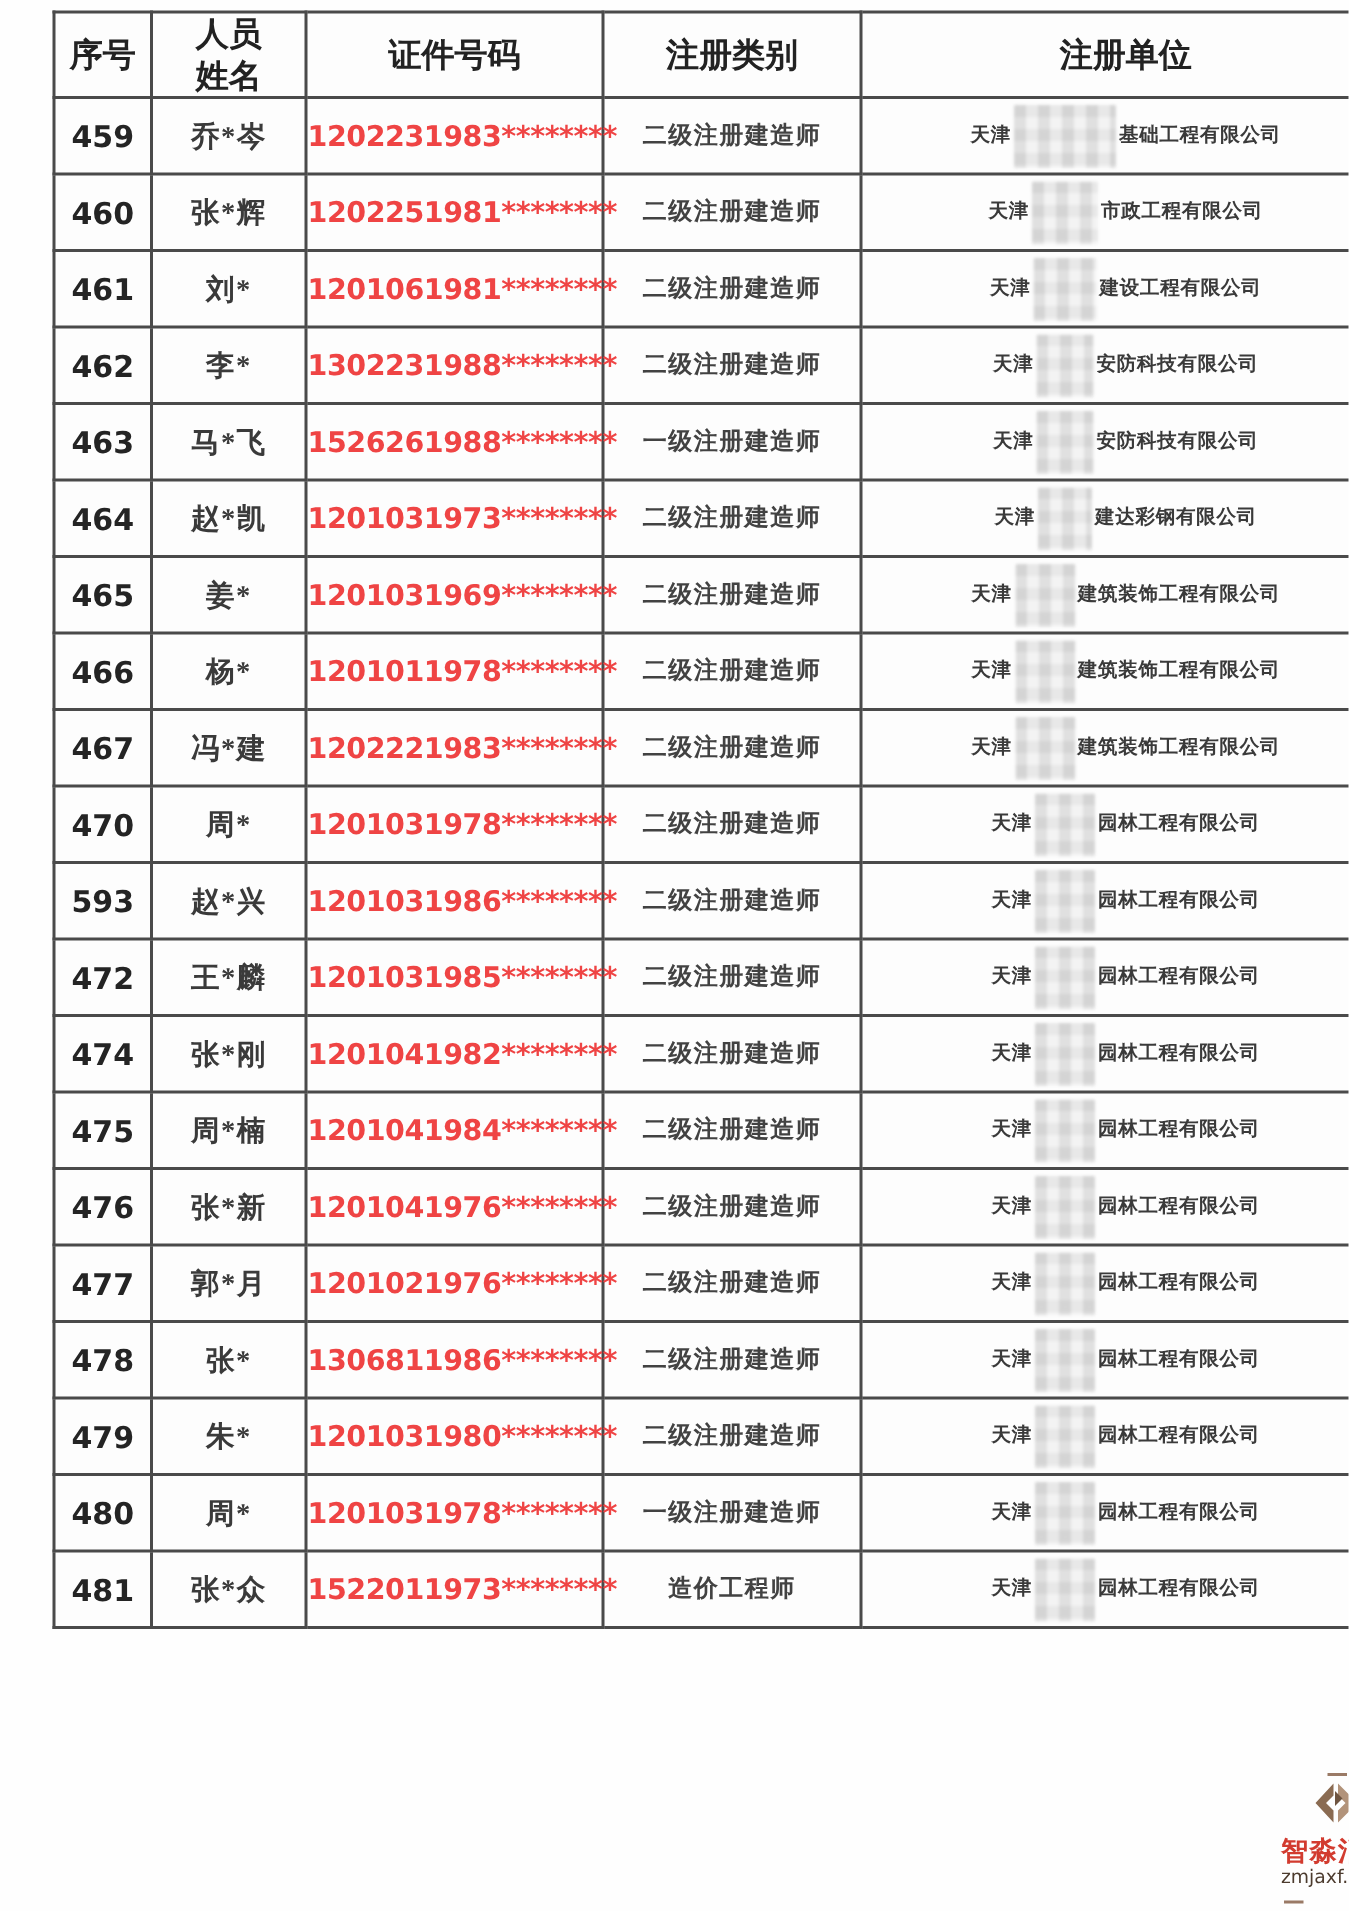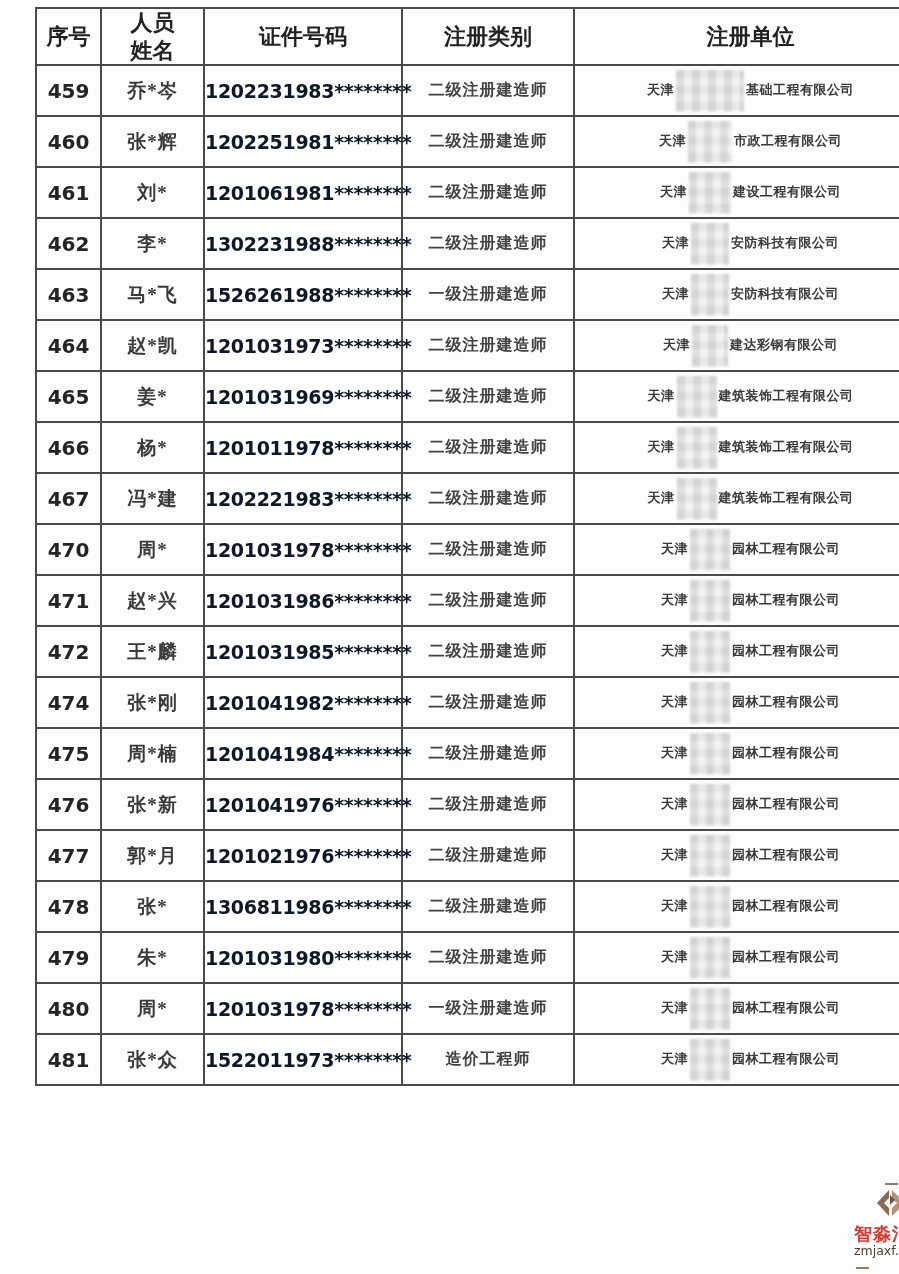--- a/index.html
+++ b/index.html
@@ -13,21 +13,21 @@
     background:#fdfdfd;
   }
   .reg-table th,.reg-table td{
     border:2px solid #4a4a4a;text-align:center;vertical-align:middle;padding:0;
   }
   .reg-table thead tr{height:57px;}
   .reg-table tbody tr{height:51px;font-weight:bold;}
   th{font-size:22px;font-weight:bold;color:#222;white-space:pre-line;line-height:1.25;}
   td.c-no{font-family:"DejaVu Sans",sans-serif;font-size:20px;color:#242424;}
   td.c-name{font-size:19px;color:#3a3a3a;letter-spacing:1px;}
-  td.c-id{font-family:"DejaVu Sans",sans-serif;font-size:19px;color:#0f172a;letter-spacing:-0.3px;text-align:center;}
+  td.c-id{font-family:"DejaVu Sans",sans-serif;font-size:19px;color:#ef4444;letter-spacing:-0.3px;text-align:center;}
   td.c-cat{font-size:16px;color:#424242;letter-spacing:1px;}
   td.c-co{font-size:13px;color:#3a3a3a;letter-spacing:0.5px;}
   .blur-box{
     display:inline-block;vertical-align:middle;height:42px;margin:0 2px;border-radius:1px;
     background-image:
       repeating-linear-gradient(90deg, rgba(205,205,205,0.55) 0 8px, rgba(240,240,240,0.55) 8px 16px),
       repeating-linear-gradient(180deg, rgba(218,218,218,0.9) 0 8px, rgba(246,246,246,0.9) 8px 16px);
     filter:blur(1.2px);
   }
   .watermark{
@@ -129,21 +129,21 @@
           <td class="c-co"><span>天津</span><span class="blur-box" style="width: 40px;"></span><span>建筑装饰工程有限公司</span></td>
         </tr>
         <tr>
           <td class="c-no">470</td>
           <td class="c-name">周*</td>
           <td class="c-id">1201031978********</td>
           <td class="c-cat">二级注册建造师</td>
           <td class="c-co"><span>天津</span><span class="blur-box" style="width: 40px;"></span><span>园林工程有限公司</span></td>
         </tr>
         <tr>
-          <td class="c-no">471</td>
+          <td class="c-no">593</td>
           <td class="c-name">赵*兴</td>
           <td class="c-id">1201031986********</td>
           <td class="c-cat">二级注册建造师</td>
           <td class="c-co"><span>天津</span><span class="blur-box" style="width: 40px;"></span><span>园林工程有限公司</span></td>
         </tr>
         <tr>
           <td class="c-no">472</td>
           <td class="c-name">王*麟</td>
           <td class="c-id">1201031985********</td>
           <td class="c-cat">二级注册建造师</td>

